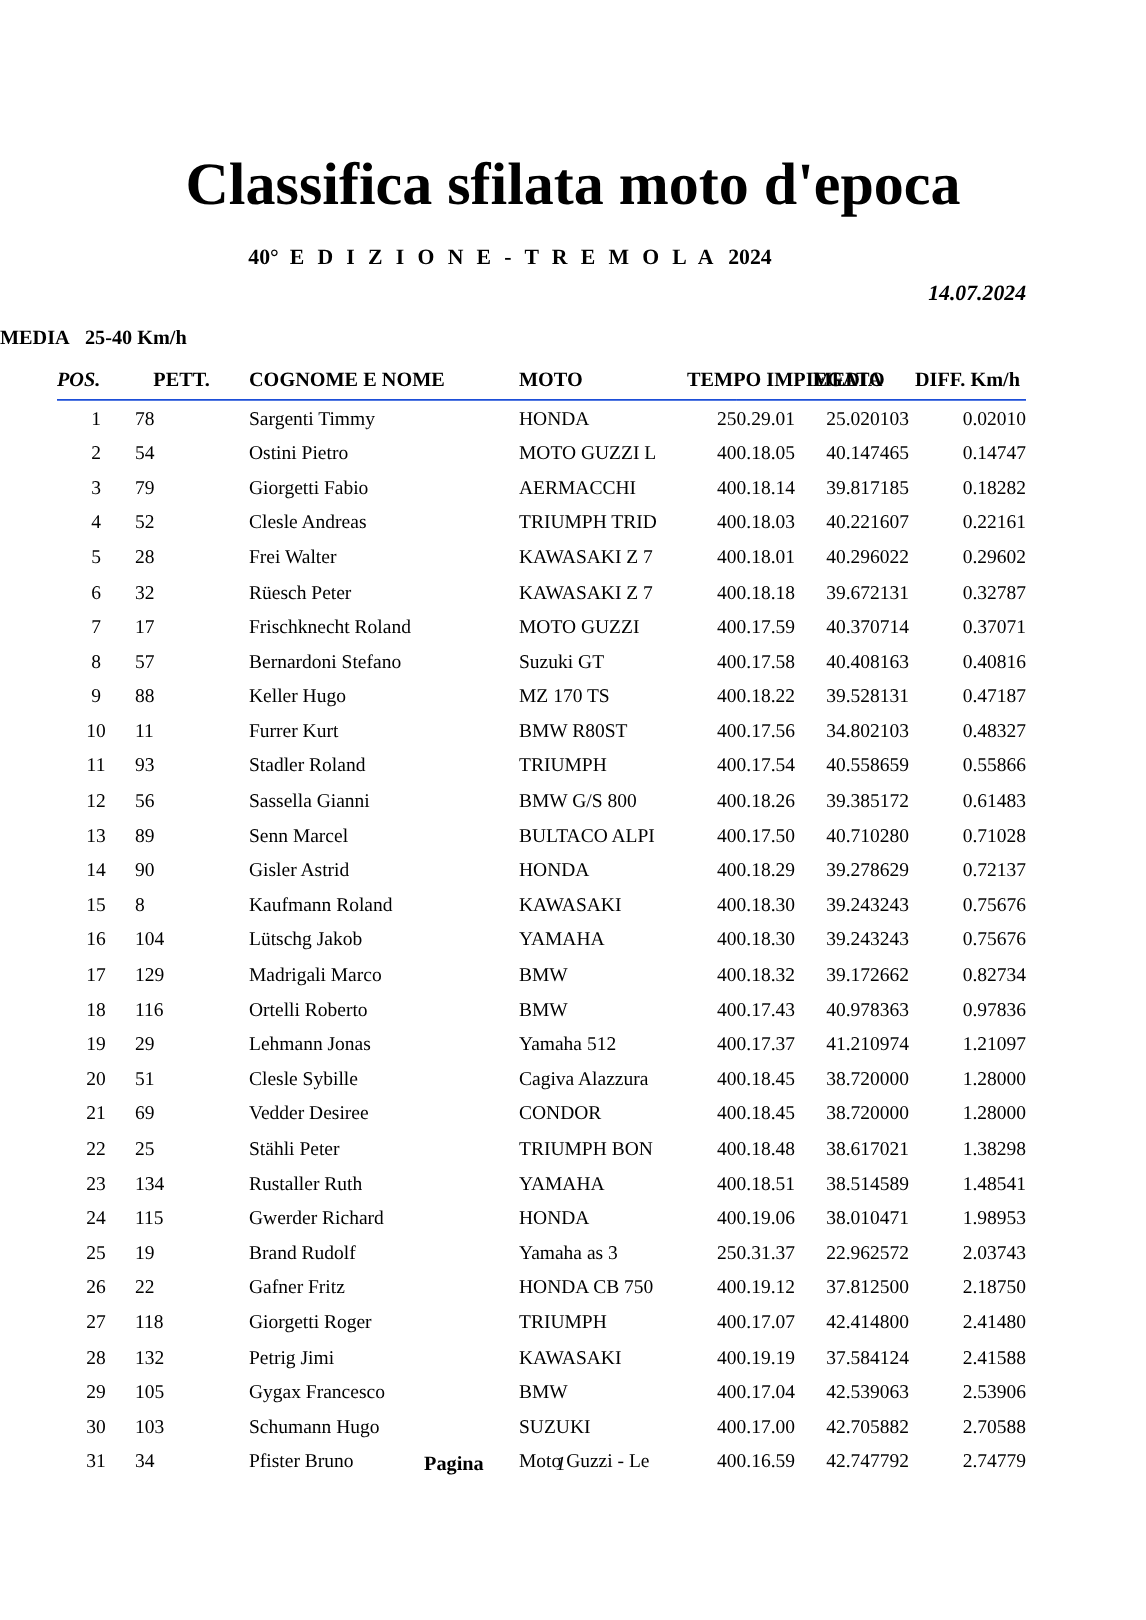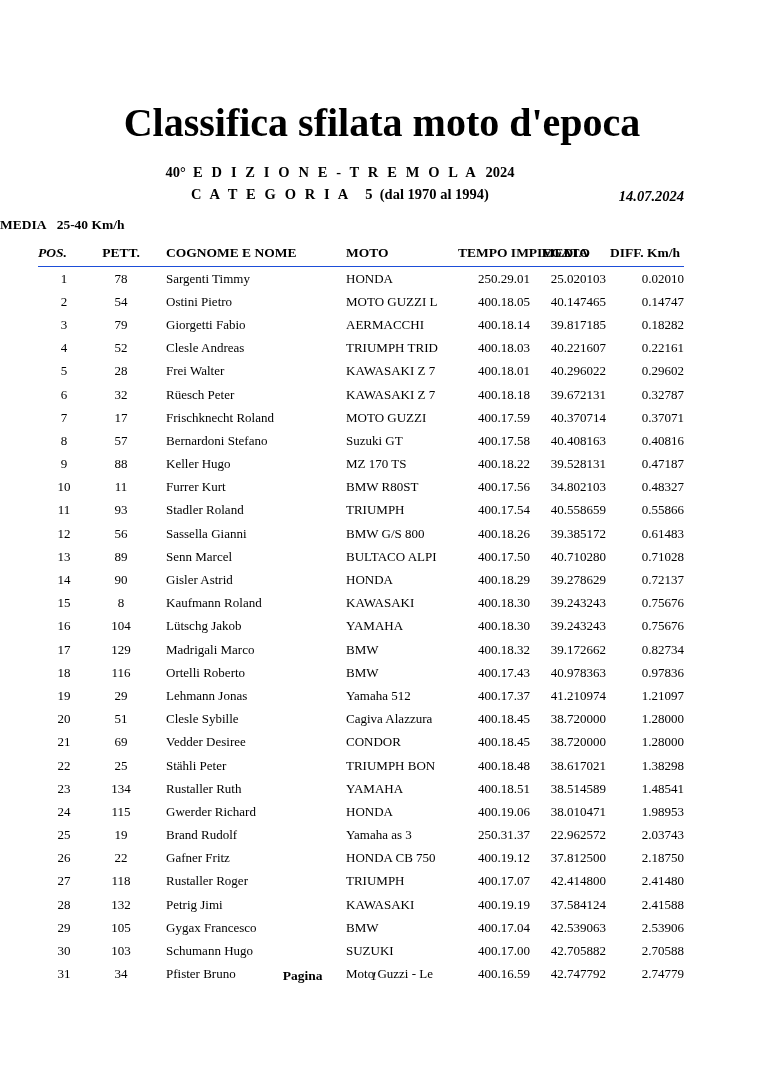--- a/index.html
+++ b/index.html
@@ -104,21 +104,21 @@
   table.ranking tbody td {
     font-size: 13px;
     font-weight: normal;
     padding: 4.6px 0 4.6px 0;
     white-space: nowrap;
     line-height: 14px;
   }
 
   
   .c-pos   { width: 52px;  text-align: center; }
-  .c-pett  { width: 62px;  text-align: center; padding-right: 0 !important; }
+  .c-pett  { width: 62px;  text-align: left; padding-right: 0 !important; }
   .c-name  { width: 172px; text-align: left; padding-left: 14px !important; }
   .c-moto  { width: 112px; text-align: left; padding-left: 8px !important; }
   .c-giri  { width: 46px;  text-align: right; }
   .c-tempo { width: 74px;  text-align: right; padding-right: 4px !important; }
   .c-media { width: 82px;  text-align: right; }
   .c-diff  { width: 78px;  text-align: right; }
 
   th.c-pos  { text-align: left; font-style: italic; padding-left: 2px; }
   th.c-pett { text-align: center; }
   th.c-name { text-align: left; padding-left: 14px; }
@@ -150,23 +150,20 @@
 <body>
 
 <div class="page">
 
   <div class="doc-title">Classifica sfilata moto d'epoca</div>
 
   <div class="subtitle-1">
     <span class="sp-none">40°</span><span class="sp-none">&nbsp;&nbsp;</span><span class="sp-wide">E D I Z I O N E - T R E M O L A</span><span class="sp-none">&nbsp;&nbsp;</span><span class="sp-none">2024</span>
   </div>
 
-  <div class="subtitle-2">
-    <span class="sp-wide">C A T E G O R I A</span><span class="sp-none">&nbsp;&nbsp;&nbsp;&nbsp;</span><span class="sp-none">5</span><span class="sp-none">&nbsp;&nbsp;</span><span class="sp-none">(dal 1970 al 1994)</span>
-  </div>
 
   <div class="doc-date">14.07.2024</div>
 
   <div class="media-line">
     <span>MEDIA</span><span>&nbsp;&nbsp;&nbsp;</span><span>25-40 Km/h</span>
   </div>
 
   <div class="tbl-wrap">
     <table class="ranking">
       <thead>
@@ -437,21 +434,21 @@
             <td class="c-name">Gafner  Fritz</td>
             <td class="c-moto">HONDA CB 750</td>
             <td class="c-giri">40</td>
             <td class="c-tempo">0.19.12</td>
             <td class="c-media">37.812500</td>
             <td class="c-diff">2.18750</td>
           </tr>
           <tr>
             <td class="c-pos">27</td>
             <td class="c-pett">118</td>
-            <td class="c-name">Rustaller Roger</td>
+            <td class="c-name">Giorgetti Roger</td>
             <td class="c-moto">TRIUMPH</td>
             <td class="c-giri">40</td>
             <td class="c-tempo">0.17.07</td>
             <td class="c-media">42.414800</td>
             <td class="c-diff">2.41480</td>
           </tr>
           <tr>
             <td class="c-pos">28</td>
             <td class="c-pett">132</td>
             <td class="c-name">Petrig Jimi</td>

